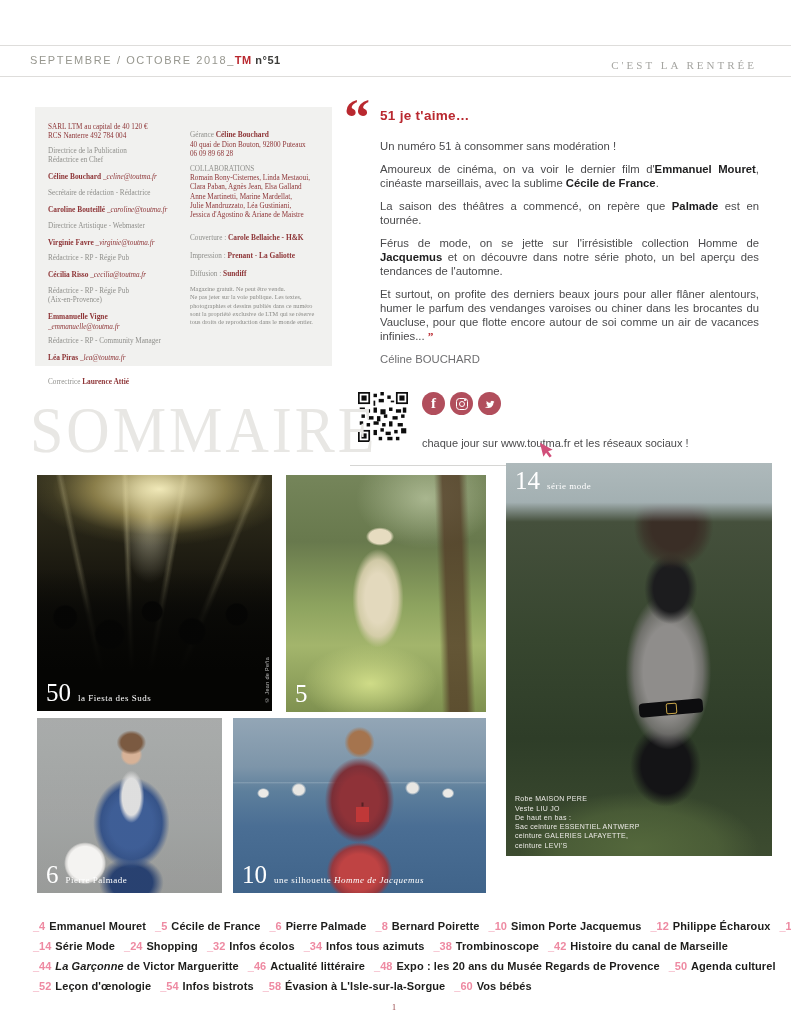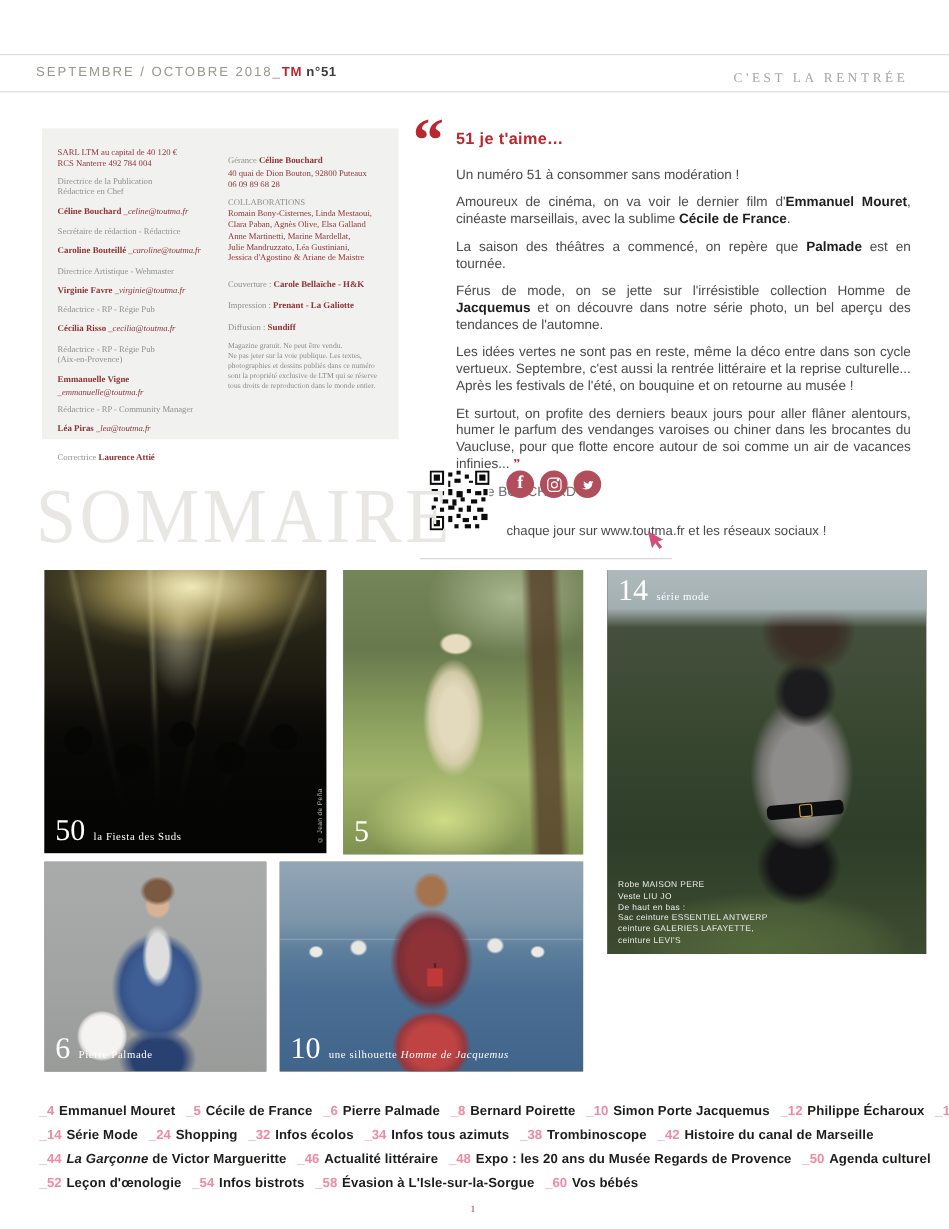--- a/index.html
+++ b/index.html
@@ -69,21 +69,21 @@
   
   .sommaire{position:absolute; left:30px; top:400px; font-family:"Liberation Serif",serif;
     font-size:60px; line-height:1; color:var(--sommaire-gray); letter-spacing:3px; transform:scaleY(1.08);}
   #rule-sommaire{left:350px; top:465px; width:210px; background:#d6d6d4;}
 
   
   .photo{position:absolute; overflow:hidden; background:#777;}
   .art{position:absolute; inset:0;}
   #ph-fiesta{left:37px; top:475px; width:235px; height:236px;}
   #ph-cecile{left:286px; top:475px; width:200px; height:237px;}
-  #ph-mode{left:506px; top:475px; width:266px; height:320px;}
+  #ph-mode{left:506px; top:463px; width:266px; height:393px;}
   #ph-palmade{left:37px; top:718px; width:185px; height:175px;}
   #ph-jacq{left:233px; top:718px; width:253px; height:175px;}
 
   .art-fiesta{background:
     radial-gradient(ellipse 70% 30% at 52% 6%, rgba(248,240,190,.95), rgba(210,190,110,.55) 40%, rgba(120,110,60,.2) 65%, transparent 80%),
     radial-gradient(ellipse 18% 40% at 48% 18%, rgba(255,250,220,.5), transparent 70%),
     linear-gradient(180deg,#35321f 0%,#1b1910 40%,#0a0906 70%,#050504 100%);}
   .art-fiesta::before{content:""; position:absolute; inset:0; background:
     linear-gradient(78deg, transparent 24%, rgba(244,234,180,.20) 25.5%, transparent 27%),
     linear-gradient(88deg, transparent 38%, rgba(244,234,180,.24) 39.5%, transparent 41%),
@@ -215,21 +215,21 @@
         </div>
       <div class="mh-col" id="mh-right">
           <div class="mh-block">
             <div><span class="mh-label">Gérance </span><span class="mh-name">Céline Bouchard</span></div>
             <div class="mh-line">40 quai de Dion Bouton, 92800 Puteaux</div>
             <div class="mh-line">06 09 89 68 28</div>
           </div>
           <div class="mh-block">
             <div class="mh-label">COLLABORATIONS</div>
             <div class="mh-line">Romain Bony-Cisternes, Linda Mestaoui,</div>
-            <div class="mh-line">Clara Paban, Agnès Olive, Elsa Galland</div>
+            <div class="mh-line">Clara Paban, Agnès Jean, Elsa Galland</div>
             <div class="mh-line">Anne Martinetti, Marine Mardellat,</div>
             <div class="mh-line">Julie Mandruzzato, Léa Gustiniani,</div>
             <div class="mh-line">Jessica d'Agostino &amp; Ariane de Maistre</div>
           </div>
           <div class="mh-block">
             <div><span class="mh-label">Couverture : </span><span class="mh-name">Carole Bellaïche - H&amp;K</span></div>
             <div><span class="mh-label">Impression : </span><span class="mh-name">Prenant - La Galiotte</span></div>
             <div><span class="mh-label">Diffusion : </span><span class="mh-name">Sundiff</span></div>
           </div>
           <div class="mh-block">
@@ -243,21 +243,20 @@
     </div>
   </div>
 
   <div class="ed-quote-open">“</div>
   <div class="ed-title">51 je t'aime…</div>
   <div class="ed-body" id="ed-body">
       <p class="ed-para"><span>Un numéro 51 à consommer sans modération !</span></p>
       <p class="ed-para"><span>Amoureux de cinéma, on va voir le dernier film d'</span><span class="b">Emmanuel Mouret</span><span>, cinéaste marseillais, avec la sublime </span><span class="b">Cécile de France</span><span>.</span></p>
       <p class="ed-para"><span>La saison des théâtres a commencé, on repère que </span><span class="b">Palmade</span><span> est en tournée.</span></p>
       <p class="ed-para"><span>Férus de mode, on se jette sur l'irrésistible collection Homme de </span><span class="b">Jacquemus</span><span> et on découvre dans notre série photo, un bel aperçu des tendances de l'automne.</span></p>
-      <p class="ed-para"><span>Les idées vertes ne sont pas en reste, même la déco entre dans son cycle vertueux. Septembre, c'est aussi la rentrée littéraire et la reprise culturelle... Après les festivals de l'été, on bouquine et on retourne au musée !</span></p>
       <p class="ed-para"><span>Et surtout, on profite des derniers beaux jours pour aller flâner alentours, humer le parfum des vendanges varoises ou chiner dans les brocantes du Vaucluse, pour que flotte encore autour de soi comme un air de vacances infinies... </span><span class="qc">”</span></p>
       <div class="ed-sign">Céline BOUCHARD</div>
     </div>
 
   <div class="qr-row">
     <svg class="qr-box" viewBox="0 0 29 29" role="img">
       <rect x="0" y="0" width="29" height="29" fill="#fff"></rect>
       <g fill="#0c0c0c">
         <rect x="0" y="0" width="7" height="7"></rect>
           <rect x="22" y="0" width="7" height="7"></rect>

